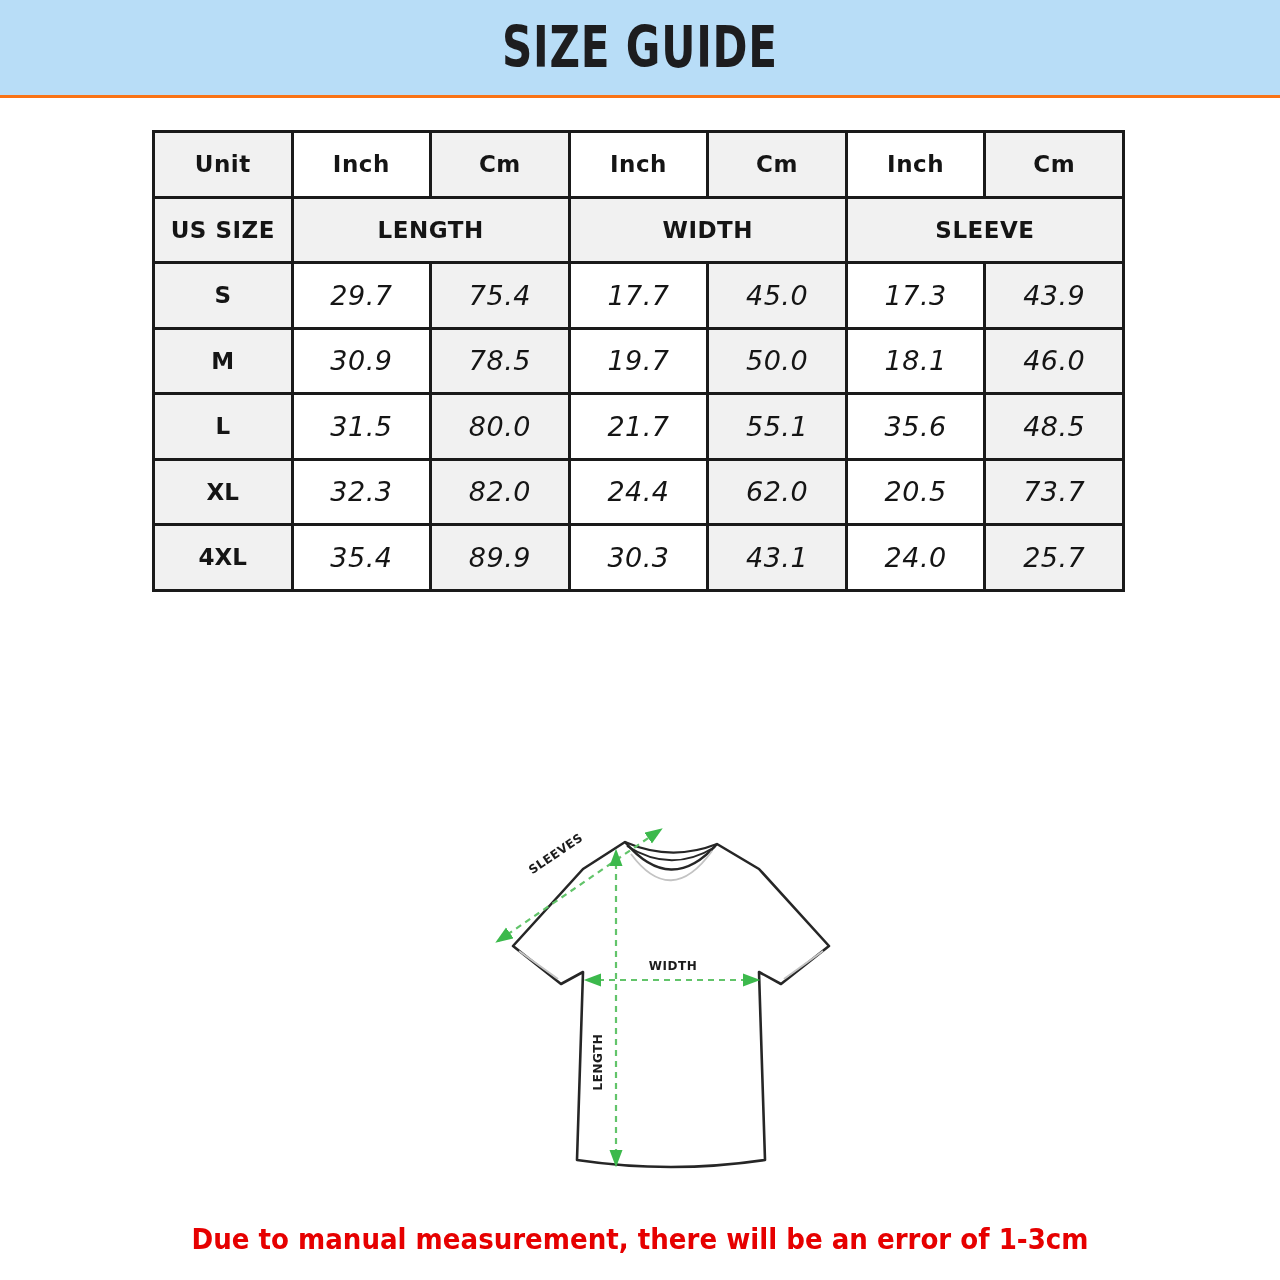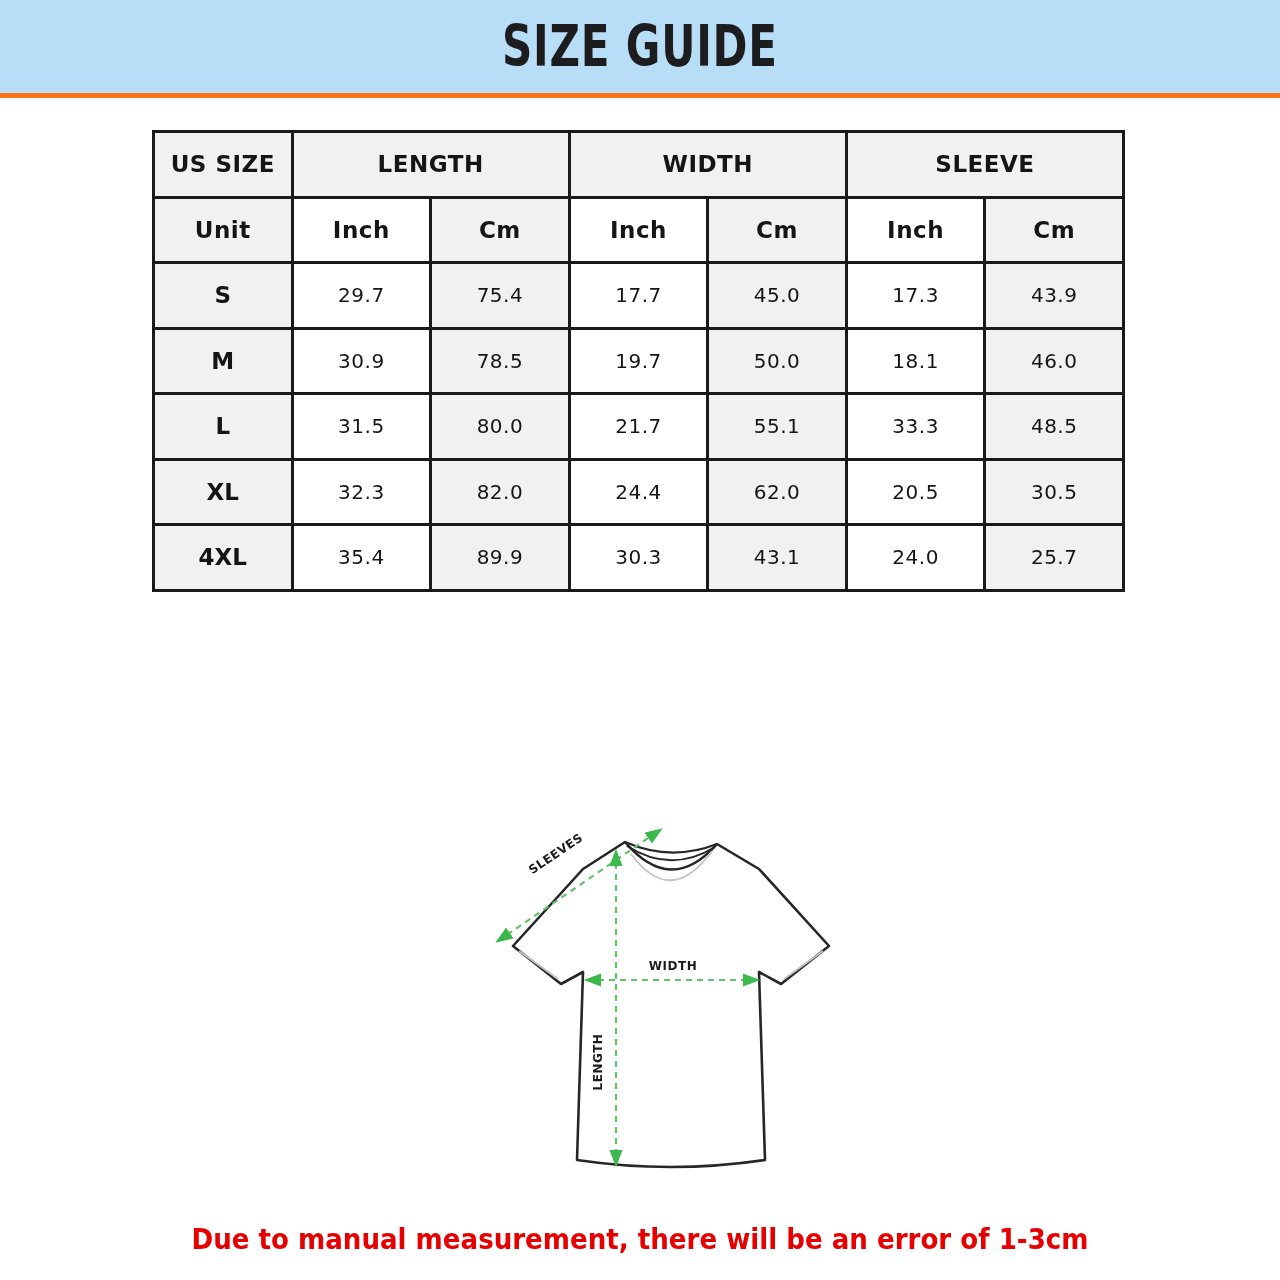--- a/index.html
+++ b/index.html
@@ -9,21 +9,21 @@
     width:1280px; height:1280px;
     background:#ffffff;
     font-family:"DejaVu Sans","Liberation Sans",sans-serif;
     overflow:hidden;
   }
 
   
   .title-band {
     position:absolute; top:0; left:0; width:1280px; height:98px;
     background:var(--band-bg,#b8ddf7);
-    border-bottom:5px solid #f97316;
+    border-bottom:3px solid #f97316;
     display:flex; align-items:center; justify-content:center;
   }
   .title-band h1 {
     font-size:54px; font-weight:bold; color:#1d1d1f;
     letter-spacing:1px;
     transform:scaleX(0.78) scaleY(1.04);
     transform-origin:center;
     white-space:nowrap;
   }
 
@@ -36,21 +36,21 @@
   }
   .size-table td {
     border:3px solid #1a1a1a;
     height:65.5px;
     text-align:center; vertical-align:middle;
     color:#151515;
   }
   .c-gray { background:#f1f1f1; }
   .c-white{ background:#ffffff; }
   .hd  { font-weight:bold; font-size:23px; letter-spacing:0.5px; }
-  .num { font-size:20px; letter-spacing:0.5px; }
+  .num { font-size:27px; letter-spacing:0.5px;font-style:italic; }
   .size-lbl { font-weight:bold; font-size:23px; }
 
   
   .shirt-wrap { position:absolute; left:488px; top:824px; width:380px; height:366px; }
   .shirt-wrap svg { width:100%; height:100%; display:block; }
   .diagram-label {
     font-family:"DejaVu Sans","Liberation Sans",sans-serif;
     font-weight:bold; font-size:12px; letter-spacing:0.5px; fill:#1c1c1c;
   }
 
@@ -70,33 +70,33 @@
 
 <div class="page">
 
   <div class="title-band">
     <h1>SIZE GUIDE</h1>
   </div>
 
   <table class="size-table">
     <tbody>
       <tr>
-        <td class="c-gray hd">US SIZE</td>
-        <td class="c-gray hd" colspan="2">LENGTH</td>
-        <td class="c-gray hd" colspan="2">WIDTH</td>
-        <td class="c-gray hd" colspan="2">SLEEVE</td>
-      </tr>
-      <tr>
         <td class="c-gray hd">Unit</td>
         <td class="c-white hd">Inch</td>
         <td class="c-gray hd">Cm</td>
         <td class="c-white hd">Inch</td>
         <td class="c-gray hd">Cm</td>
         <td class="c-white hd">Inch</td>
         <td class="c-gray hd">Cm</td>
+      </tr>
+      <tr>
+        <td class="c-gray hd">US SIZE</td>
+        <td class="c-gray hd" colspan="2">LENGTH</td>
+        <td class="c-gray hd" colspan="2">WIDTH</td>
+        <td class="c-gray hd" colspan="2">SLEEVE</td>
       </tr>
 
     <tr>
           <td class="c-gray size-lbl">S</td>
           <td class="num c-white">29.7</td>
           <td class="num c-gray">75.4</td>
           <td class="num c-white">17.7</td>
           <td class="num c-gray">45.0</td>
           <td class="num c-white">17.3</td>
           <td class="num c-gray">43.9</td>
@@ -109,31 +109,31 @@
           <td class="num c-gray">50.0</td>
           <td class="num c-white">18.1</td>
           <td class="num c-gray">46.0</td>
         </tr>
         <tr>
           <td class="c-gray size-lbl">L</td>
           <td class="num c-white">31.5</td>
           <td class="num c-gray">80.0</td>
           <td class="num c-white">21.7</td>
           <td class="num c-gray">55.1</td>
-          <td class="num c-white">33.3</td>
+          <td class="num c-white">35.6</td>
           <td class="num c-gray">48.5</td>
         </tr>
         <tr>
           <td class="c-gray size-lbl">XL</td>
           <td class="num c-white">32.3</td>
           <td class="num c-gray">82.0</td>
           <td class="num c-white">24.4</td>
           <td class="num c-gray">62.0</td>
           <td class="num c-white">20.5</td>
-          <td class="num c-gray">30.5</td>
+          <td class="num c-gray">73.7</td>
         </tr>
         <tr>
           <td class="c-gray size-lbl">4XL</td>
           <td class="num c-white">35.4</td>
           <td class="num c-gray">89.9</td>
           <td class="num c-white">30.3</td>
           <td class="num c-gray">43.1</td>
           <td class="num c-white">24.0</td>
           <td class="num c-gray">25.7</td>
         </tr>

